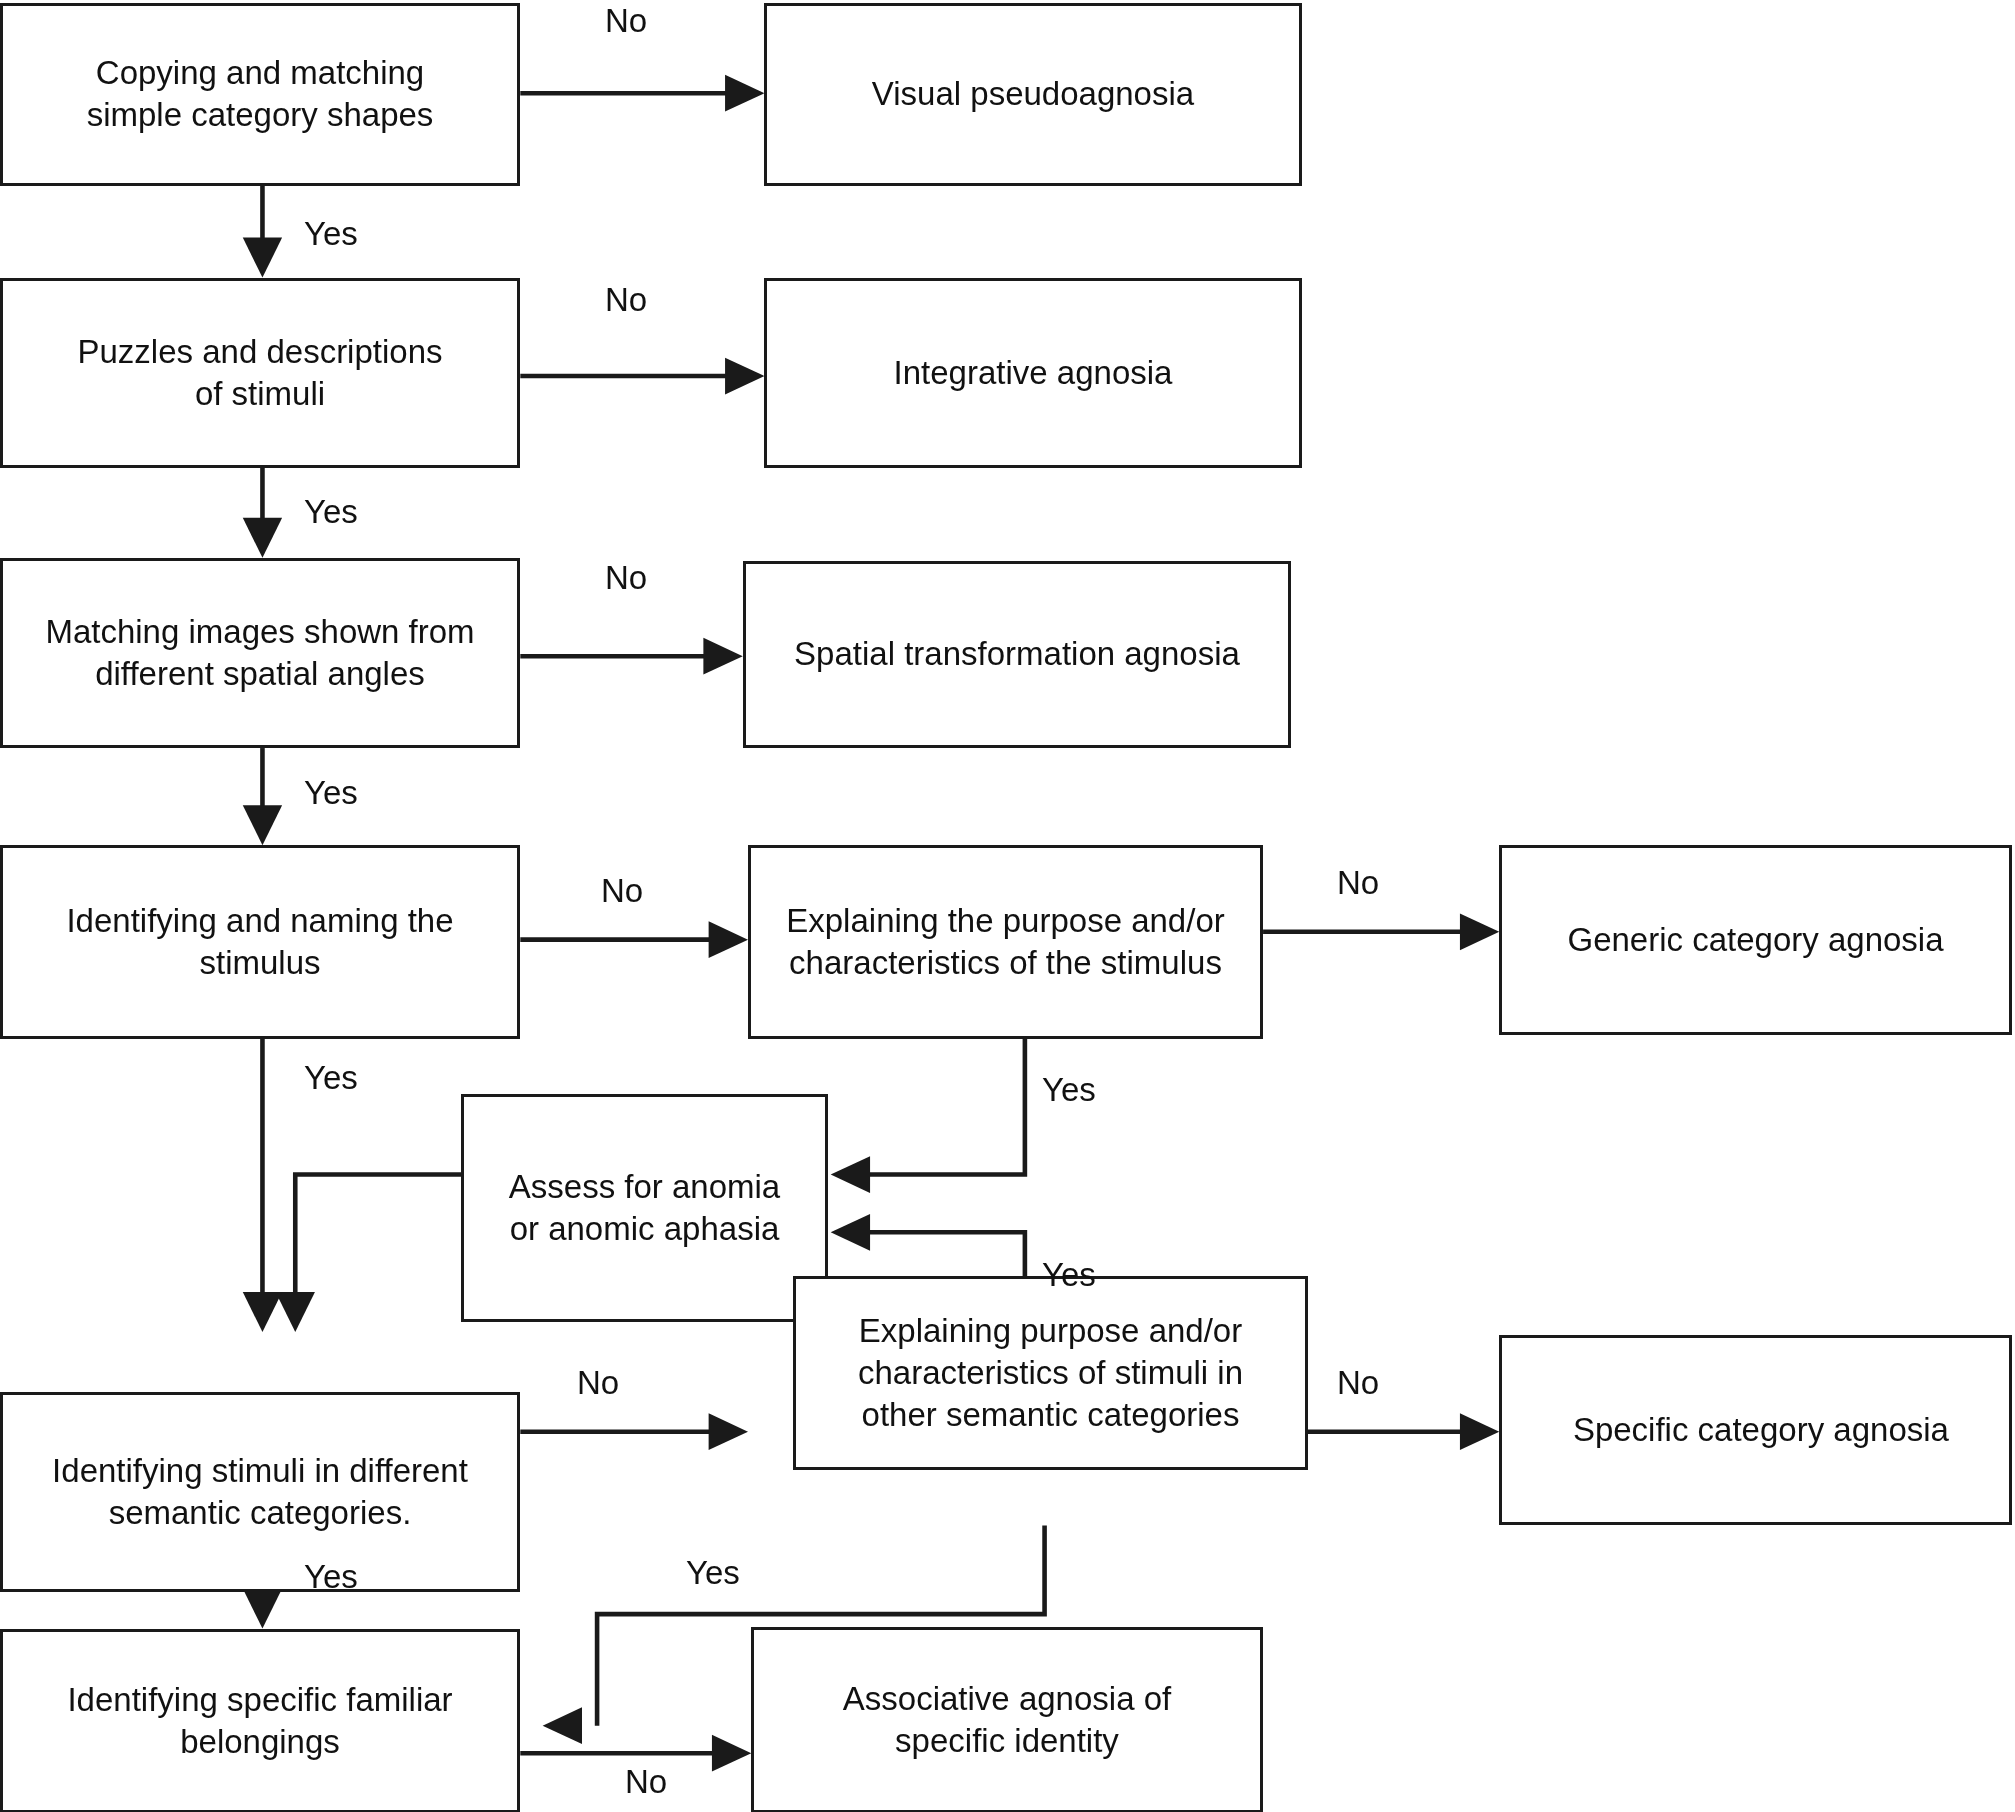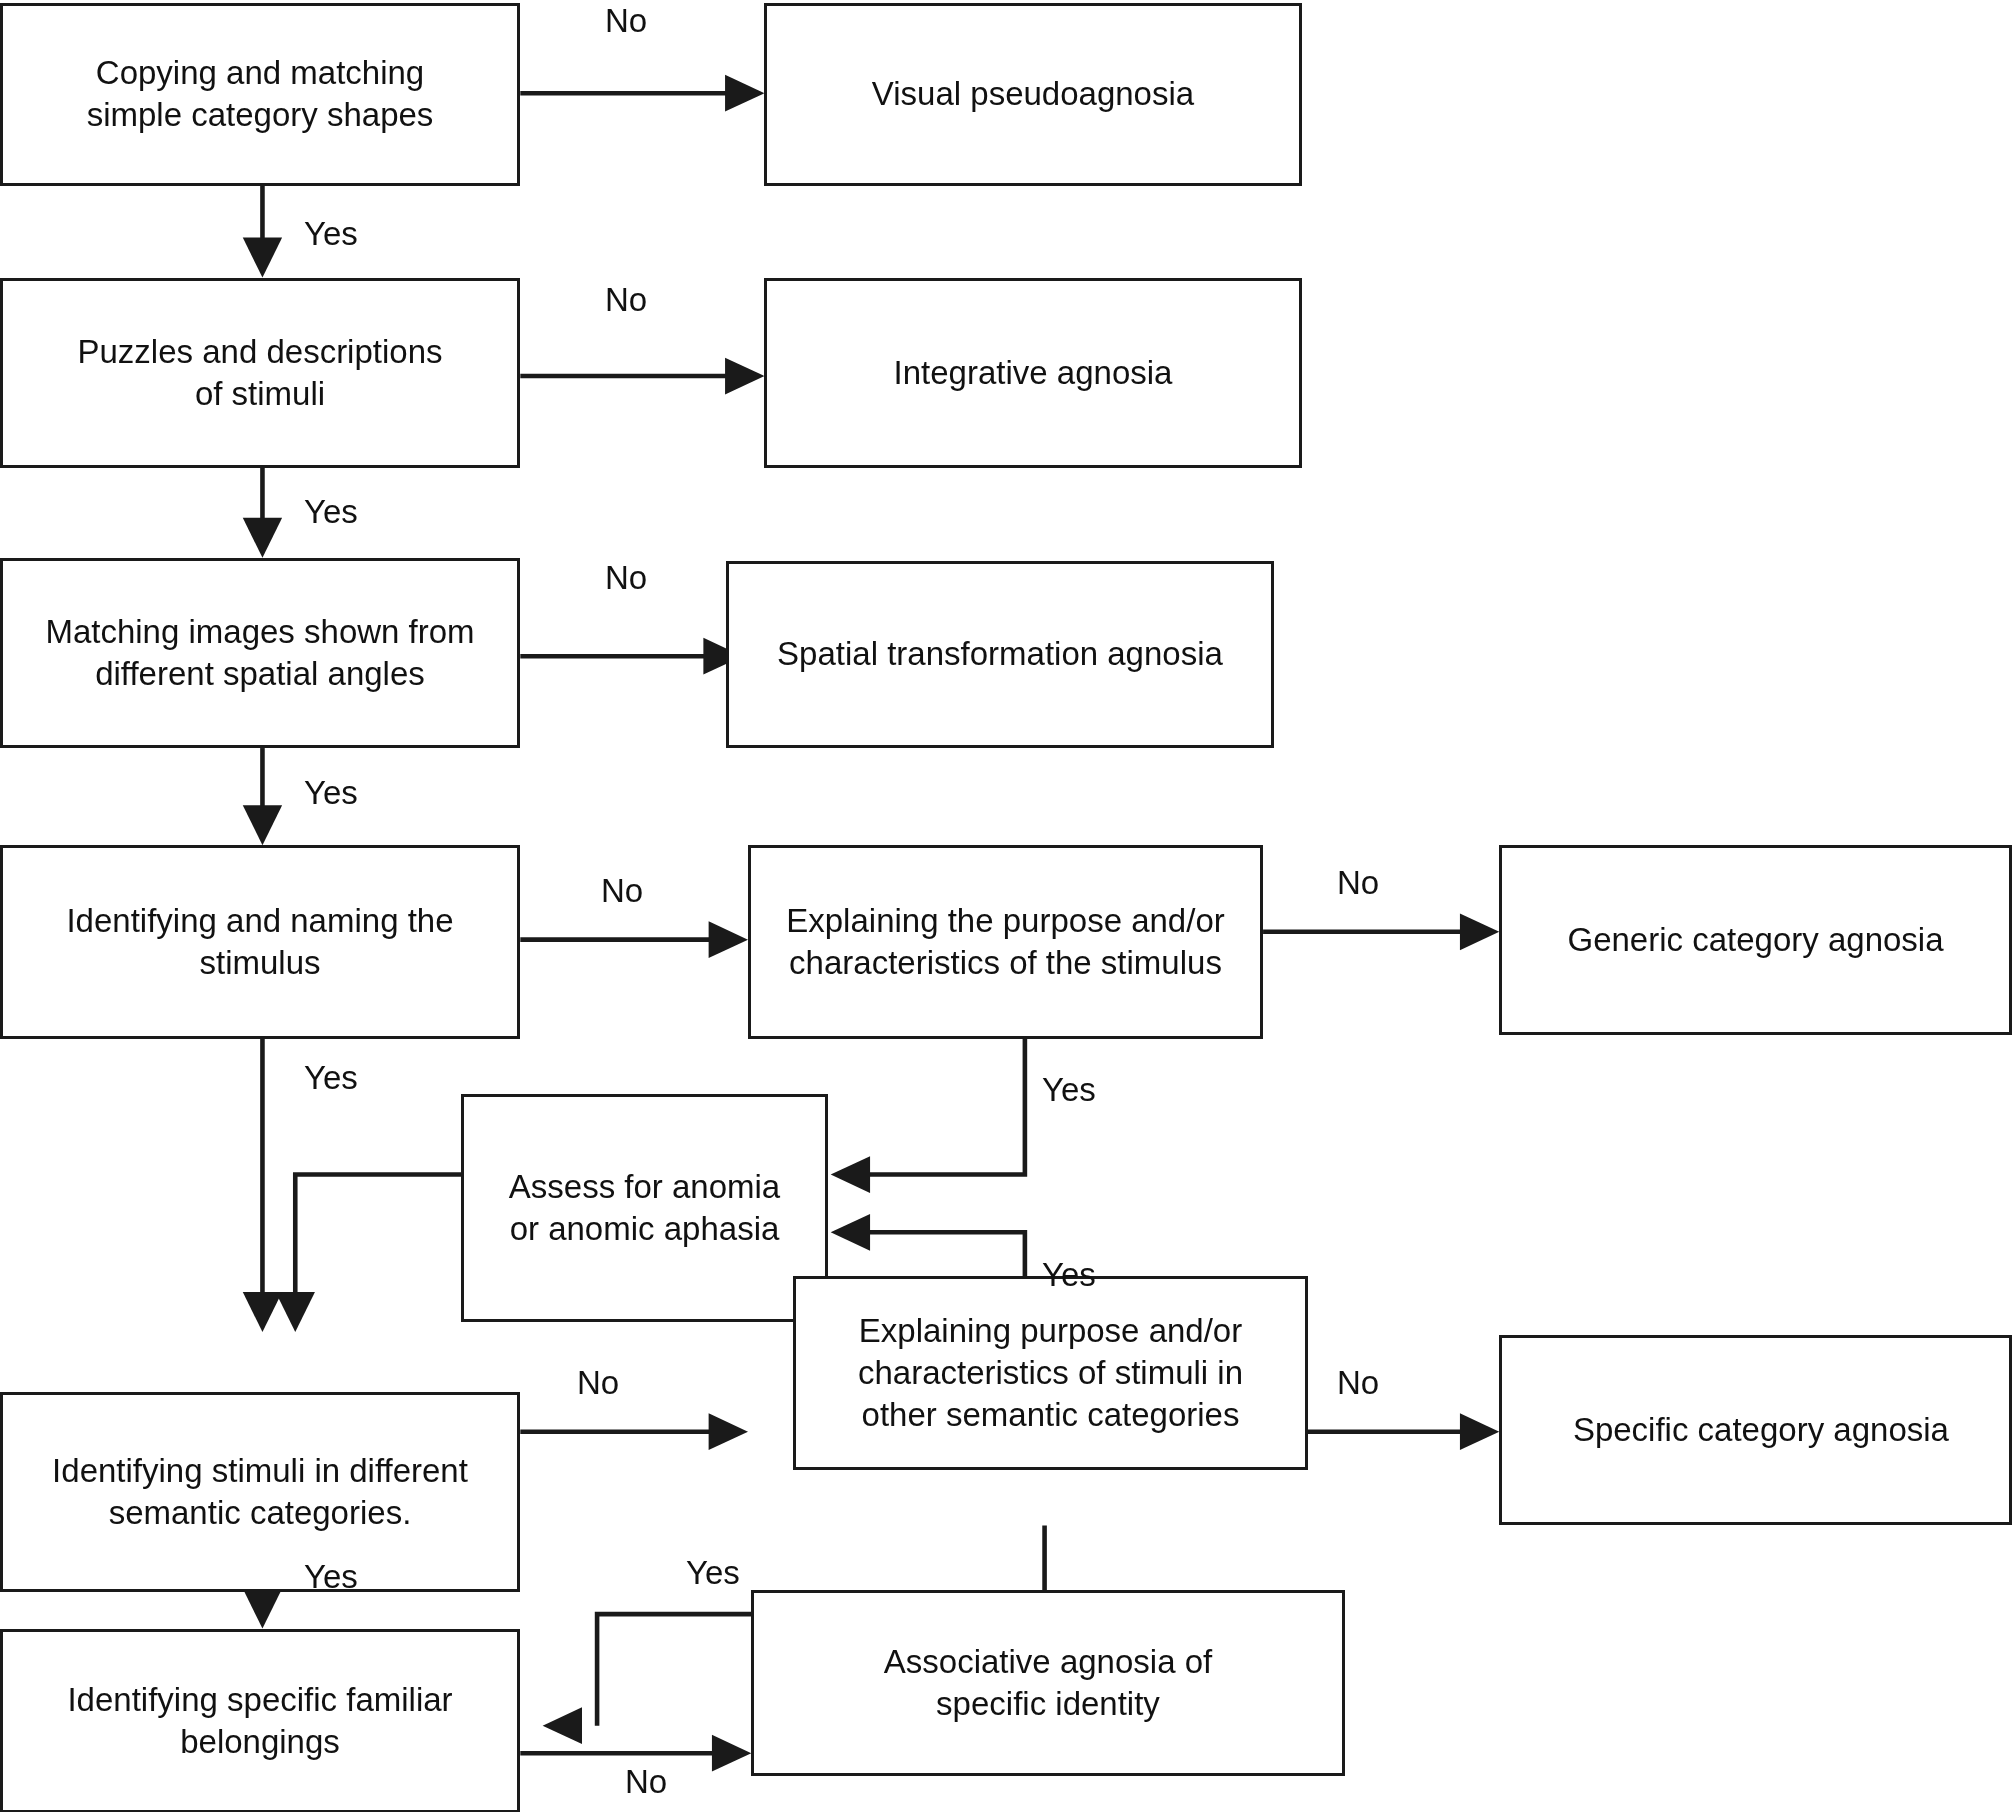--- a/index.html
+++ b/index.html
@@ -100,21 +100,21 @@
     </div>
   </div>
 
   <div class="node" style="left:0px;top:558px;width:520px;height:190px;">
     <div>
       <span>Matching images shown from</span>
       <span>different spatial angles</span>
     </div>
   </div>
 
-  <div class="node" style="left:726px;top:561px;width:548px;height:187px;">
+  <div class="node" style="left:743px;top:561px;width:548px;height:187px;">
     <div>
       <span>Spatial transformation agnosia</span>
     </div>
   </div>
 
   <div class="node" style="left:0px;top:845px;width:520px;height:194px;">
     <div>
       <span>Identifying and naming the</span>
       <span>stimulus</span>
     </div>
@@ -161,21 +161,21 @@
     </div>
   </div>
 
   <div class="node" style="left:0px;top:1629px;width:520px;height:184px;">
     <div>
       <span>Identifying specific familiar</span>
       <span>belongings</span>
     </div>
   </div>
 
-  <div class="node" style="left:751px;top:1590px;width:594px;height:186px;">
+  <div class="node" style="left:751px;top:1627px;width:512px;height:186px;">
     <div>
       <span>Associative agnosia of</span>
       <span>specific identity</span>
     </div>
   </div>
 
   <div class="edgelbl" style="left:605px;top:3.9px;">No</div>
   <div class="edgelbl" style="left:304px;top:217px;">Yes</div>
   <div class="edgelbl" style="left:605px;top:283px;">No</div>
   <div class="edgelbl" style="left:304px;top:495px;">Yes</div>

